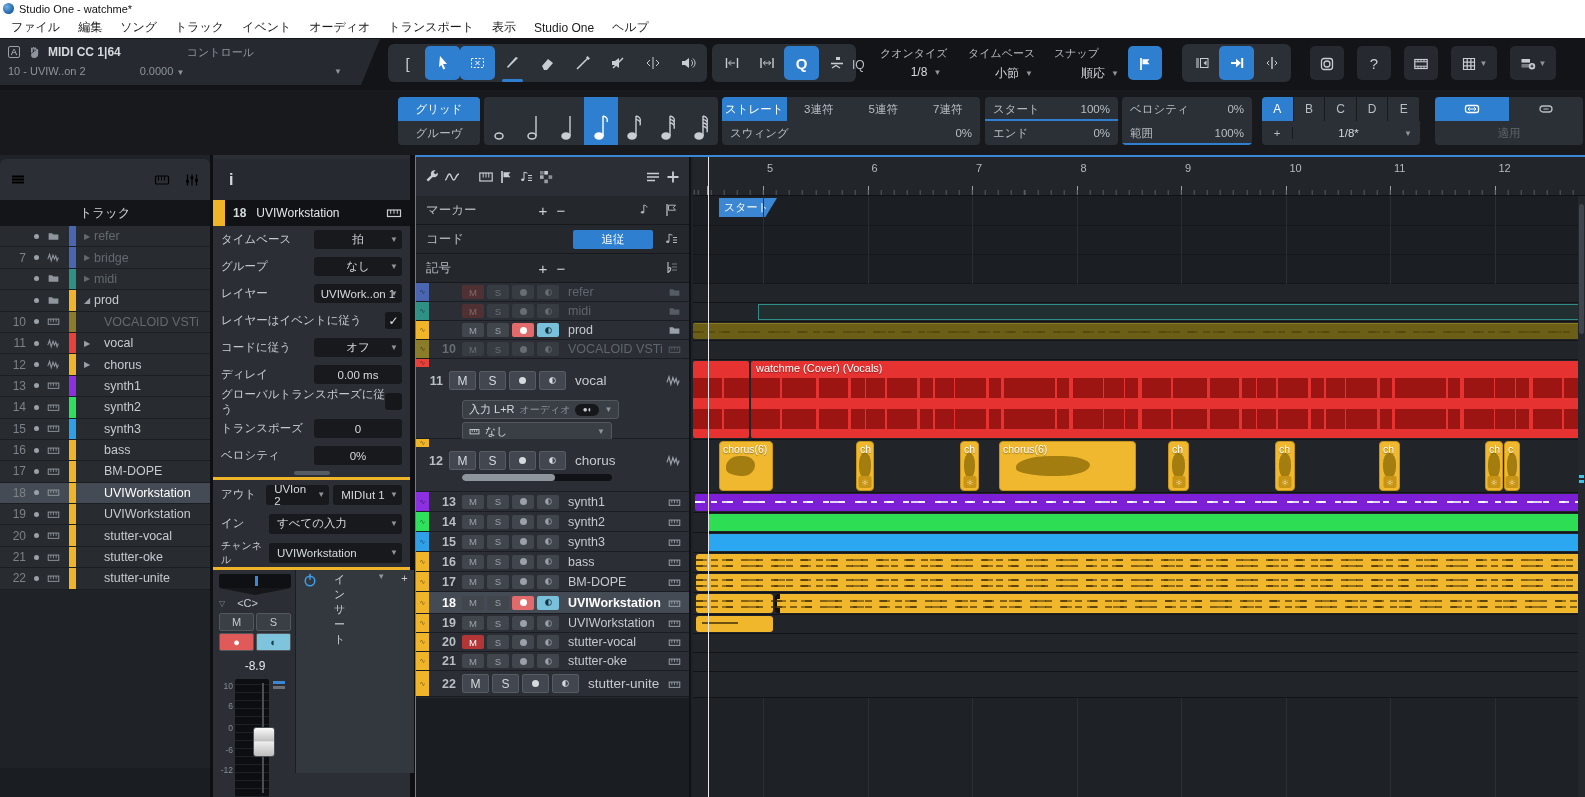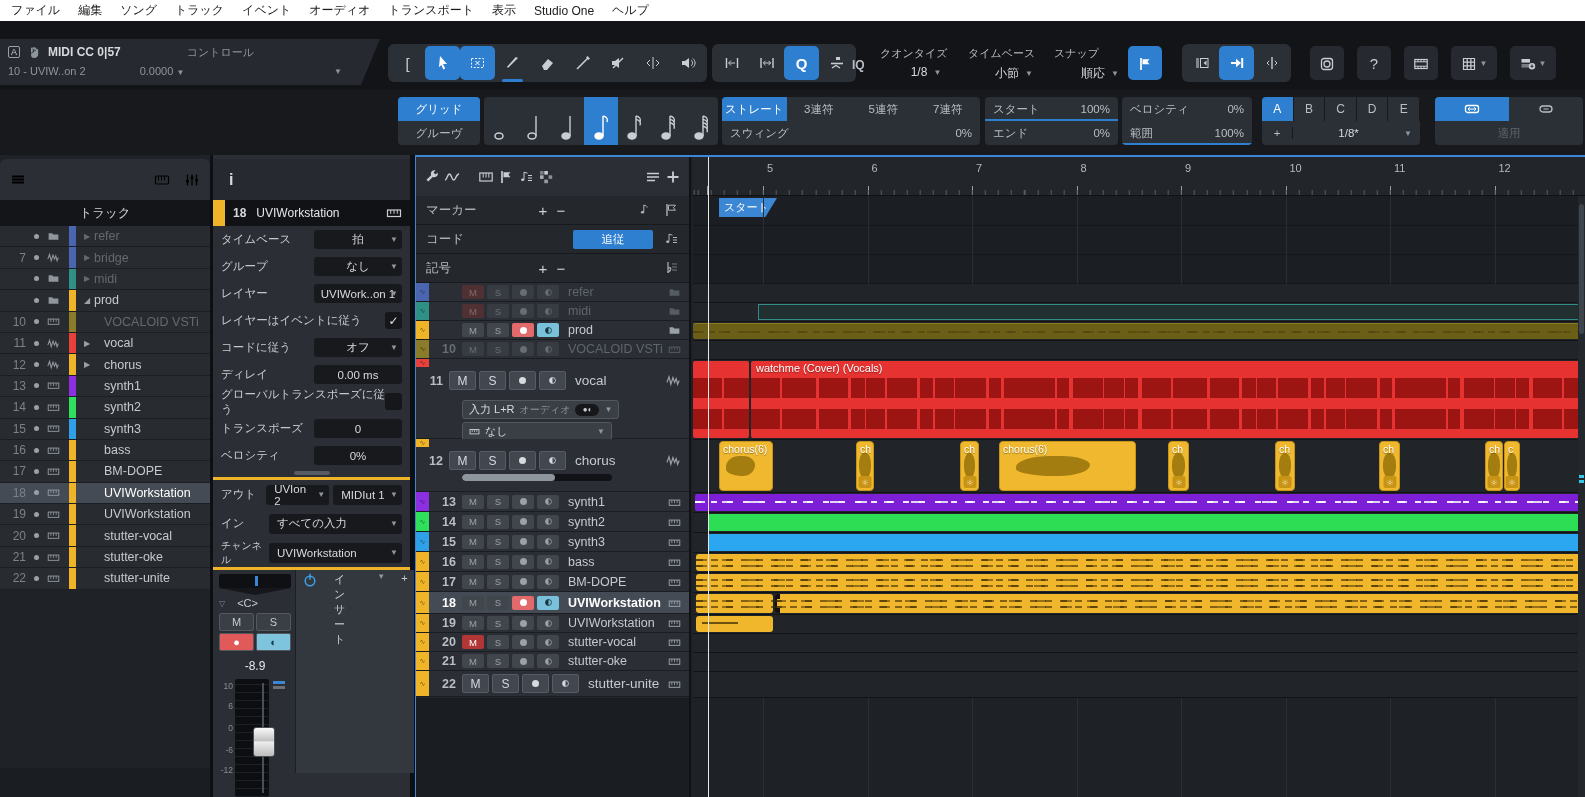--- a/index.html
+++ b/index.html
@@ -23,21 +23,21 @@
 .pb-r1 .ctl{margin-left:60px}
 .pb-r2{display:flex;align-items:center;gap:6px;height:18px}
 .pb-r2 .pv{margin-left:48px}
 .pb-r2 .dd{margin-left:auto;margin-right:30px;font-size:8px}
 .caret{font-size:8px;color:#8f959c}
 .toolgrp{position:absolute;top:6px;height:38px;background:#2b2f36;border-radius:6px;display:flex;align-items:center;padding:0 2px}
 .tb{width:35px;height:34px;border-radius:5px;display:flex;align-items:center;justify-content:center;color:#c9cdd3;font-size:15px;position:relative}
 .tb.on{background:#2f7fd0;color:#fff}
 .tb .under{position:absolute;bottom:-2px;left:7px;right:7px;height:3px;background:#2f7fd0;border-radius:2px}
 .grp1{left:388px}.qgrp{left:712px}
-.iqlbl{position:absolute;left:852px;top:20px;font-size:12px;color:#b9bec5;font-weight:bold}
+.iqlbl{position:absolute;left:852px;top:20px;font-size:12px;color:#b9bec5;font-weight:normal}
 .qsel{position:absolute;top:8px;width:92px;font-size:11px;color:#b9bec5;}
 .qsel .v{margin-top:4px;display:flex;align-items:center;justify-content:center;gap:6px;font-size:12px;color:#d6dade}
 .flagbtn{position:absolute;left:1128px;top:8px;width:34px;height:34px;background:#2f7fd0;border-radius:5px;
  display:flex;align-items:center;justify-content:center;color:#fff}
 .rgrp{left:1182px}
 .sqbtn{position:absolute;top:8px;width:34px;height:34px;background:#26292f;border-radius:5px;display:flex;
  align-items:center;justify-content:center;color:#c9cdd3;font-size:15px}
 .wcaret{font-size:8px;color:#8f959c;margin-left:3px}
 
 .tb2{position:absolute;top:90px;left:0;width:1585px;height:65px;background:#17191d}
@@ -221,41 +221,45 @@
 .playhead{position:absolute;top:0;bottom:0;width:1px;background:#e8e8e8;z-index:6}
 .vscroll{position:absolute;right:0;top:39px;bottom:0;width:7px;background:#24272c;z-index:7}
 .vscroll .thumb{position:absolute;top:8px;left:1px;width:5px;height:130px;background:#3f454c;border-radius:3px}
 .cyanmark{position:absolute;right:1px;top:318px;width:5px;height:3px;background:#35c8e8;box-shadow:0 5px 0 #35c8e8;z-index:8}
 .belowfill{position:absolute;left:0;right:0;bottom:0;background:#1a1d21}
 </style>
 </head>
 <body>
 
 <div id="app">
+  <div class="titlebar">
+    <span class="appicon"></span>
+    <span>Studio One - watchme*</span>
+  </div>
   <nav class="menubar" id="menubar">
       <span class="menu-item">ファイル</span>
       <span class="menu-item">編集</span>
       <span class="menu-item">ソング</span>
       <span class="menu-item">トラック</span>
       <span class="menu-item">イベント</span>
       <span class="menu-item">オーディオ</span>
       <span class="menu-item">トランスポート</span>
       <span class="menu-item">表示</span>
       <span class="menu-item">Studio One</span>
       <span class="menu-item">ヘルプ</span>
     </nav>
 
   <div class="tb1">
     <div class="parambox">
       <div class="pb-r1">
         <span class="abadge">A</span>
         <span><svg class="ic" style="width:16px;height:16px" viewBox="0 0 16 16">
               <path d="M5 9V4.5a.9.9 0 011.8 0V8m0-4.2a.9.9 0 011.8 0V8m0-3.6a.9.9 0 011.8 0V8m0-2a.9.9 0 011.8 0v4c0 2.6-1.6 4-4.1 4S5 12.6 5 10z" fill="currentColor"></path>
             </svg></span>
-        <b>MIDI CC 0|57</b>
+        <b>MIDI CC 1|64</b>
         <span class="ctl">コントロール</span>
       </div>
       <div class="pb-r2">
         <span>10 - UVIW..on 2</span>
         <span class="pv"><span>0.0000</span> <span class="caret">▼</span></span>
         <span class="dd">▼</span>
       </div>
     </div>
     <div class="toolgrp grp1" id="toolgrp1">
         <div class="tb">[</div>

